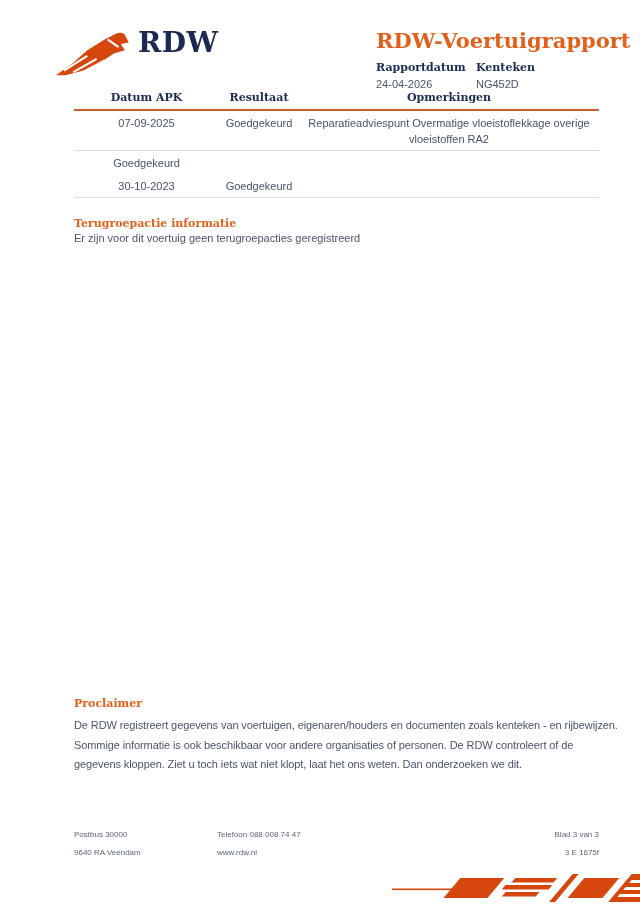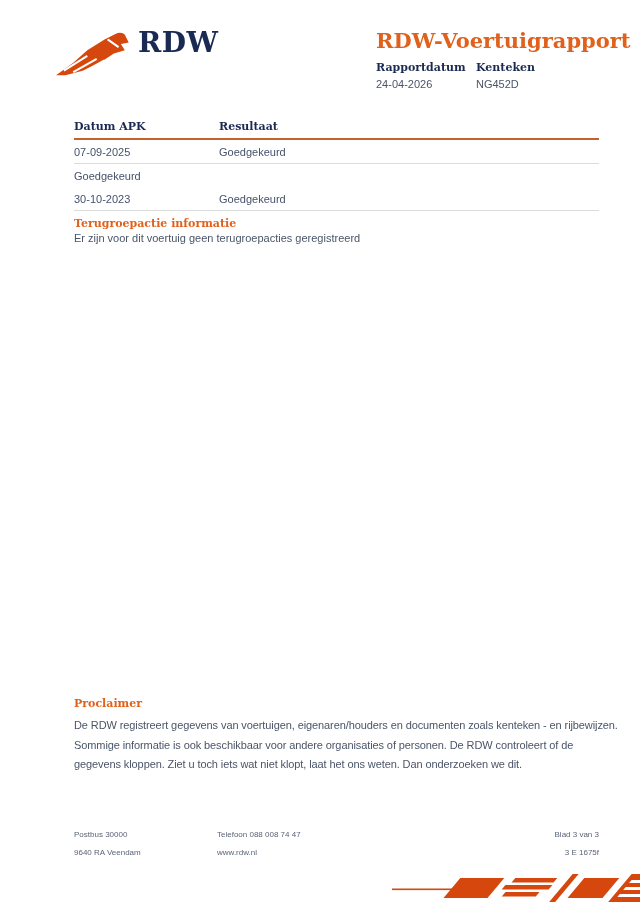--- a/index.html
+++ b/index.html
@@ -11,21 +11,21 @@
   
   .eagle{position:absolute;left:28px;top:30px;width:80px;height:50px;}
   .wordmark{position:absolute;left:114px;top:26px;font-size:28px;color:#1B2A52;
             font-family:"DejaVu Serif",serif;font-weight:bold;letter-spacing:.5px;}
   .doc-title{position:absolute;left:352px;top:28px;font-size:21px;color:#E0611C;}
   .meta-label{position:absolute;top:61px;font-size:11px;color:#1B2A52;}
   .meta-value{position:absolute;top:78px;font-size:11px;color:#4A5568;}
   .m1{left:352px;} .m2{left:452px;}
 
   
-  .apk{position:absolute;left:50px;top:120px;width:525px;}
+  .apk{position:absolute;left:50px;top:91px;width:525px;text-align:center;}
   .apk-head{display:grid;grid-template-columns:145px 80px 300px;
             padding-bottom:5px;border-bottom:2px solid #C4622D;}
   .apk-head span{font-size:11px;color:#1B2A52;}
   .apk-row{display:grid;grid-template-columns:145px 80px 300px;
            padding:4px 0 3px 0;font-size:11px;color:#46526A;line-height:16px;}
   .apk-row.div{border-bottom:1px solid #DCDCDC;}
 
   
   .sec-heading{position:absolute;left:50px;font-size:11px;color:#E0611C;}
   .sec-body{position:absolute;left:50px;font-size:11px;color:#4A5568;line-height:19.5px;}
@@ -59,24 +59,26 @@
 
   <div class="meta-label hfont m1">Rapportdatum</div>
   <div class="meta-value m1">24-04-2026</div>
   <div class="meta-label hfont m2">Kenteken</div>
   <div class="meta-value m2">NG452D</div>
 
   <div class="apk">
     <div class="apk-head">
       <span class="hfont">Datum APK</span>
       <span class="hfont">Resultaat</span>
+      <span class="hfont">Opmerkingen</span>
     </div>
     <div class="apk-row div">
       <span>07-09-2025</span>
       <span>Goedgekeurd</span>
+      <span>Reparatieadviespunt Overmatige vloeistoflekkage overige vloeistoffen RA2</span>
     </div>
     <div class="apk-row">
       <span>Goedgekeurd</span>
       <span></span>
     </div>
     <div class="apk-row div">
       <span>30-10-2023</span>
       <span>Goedgekeurd</span>
     </div>
   </div>

